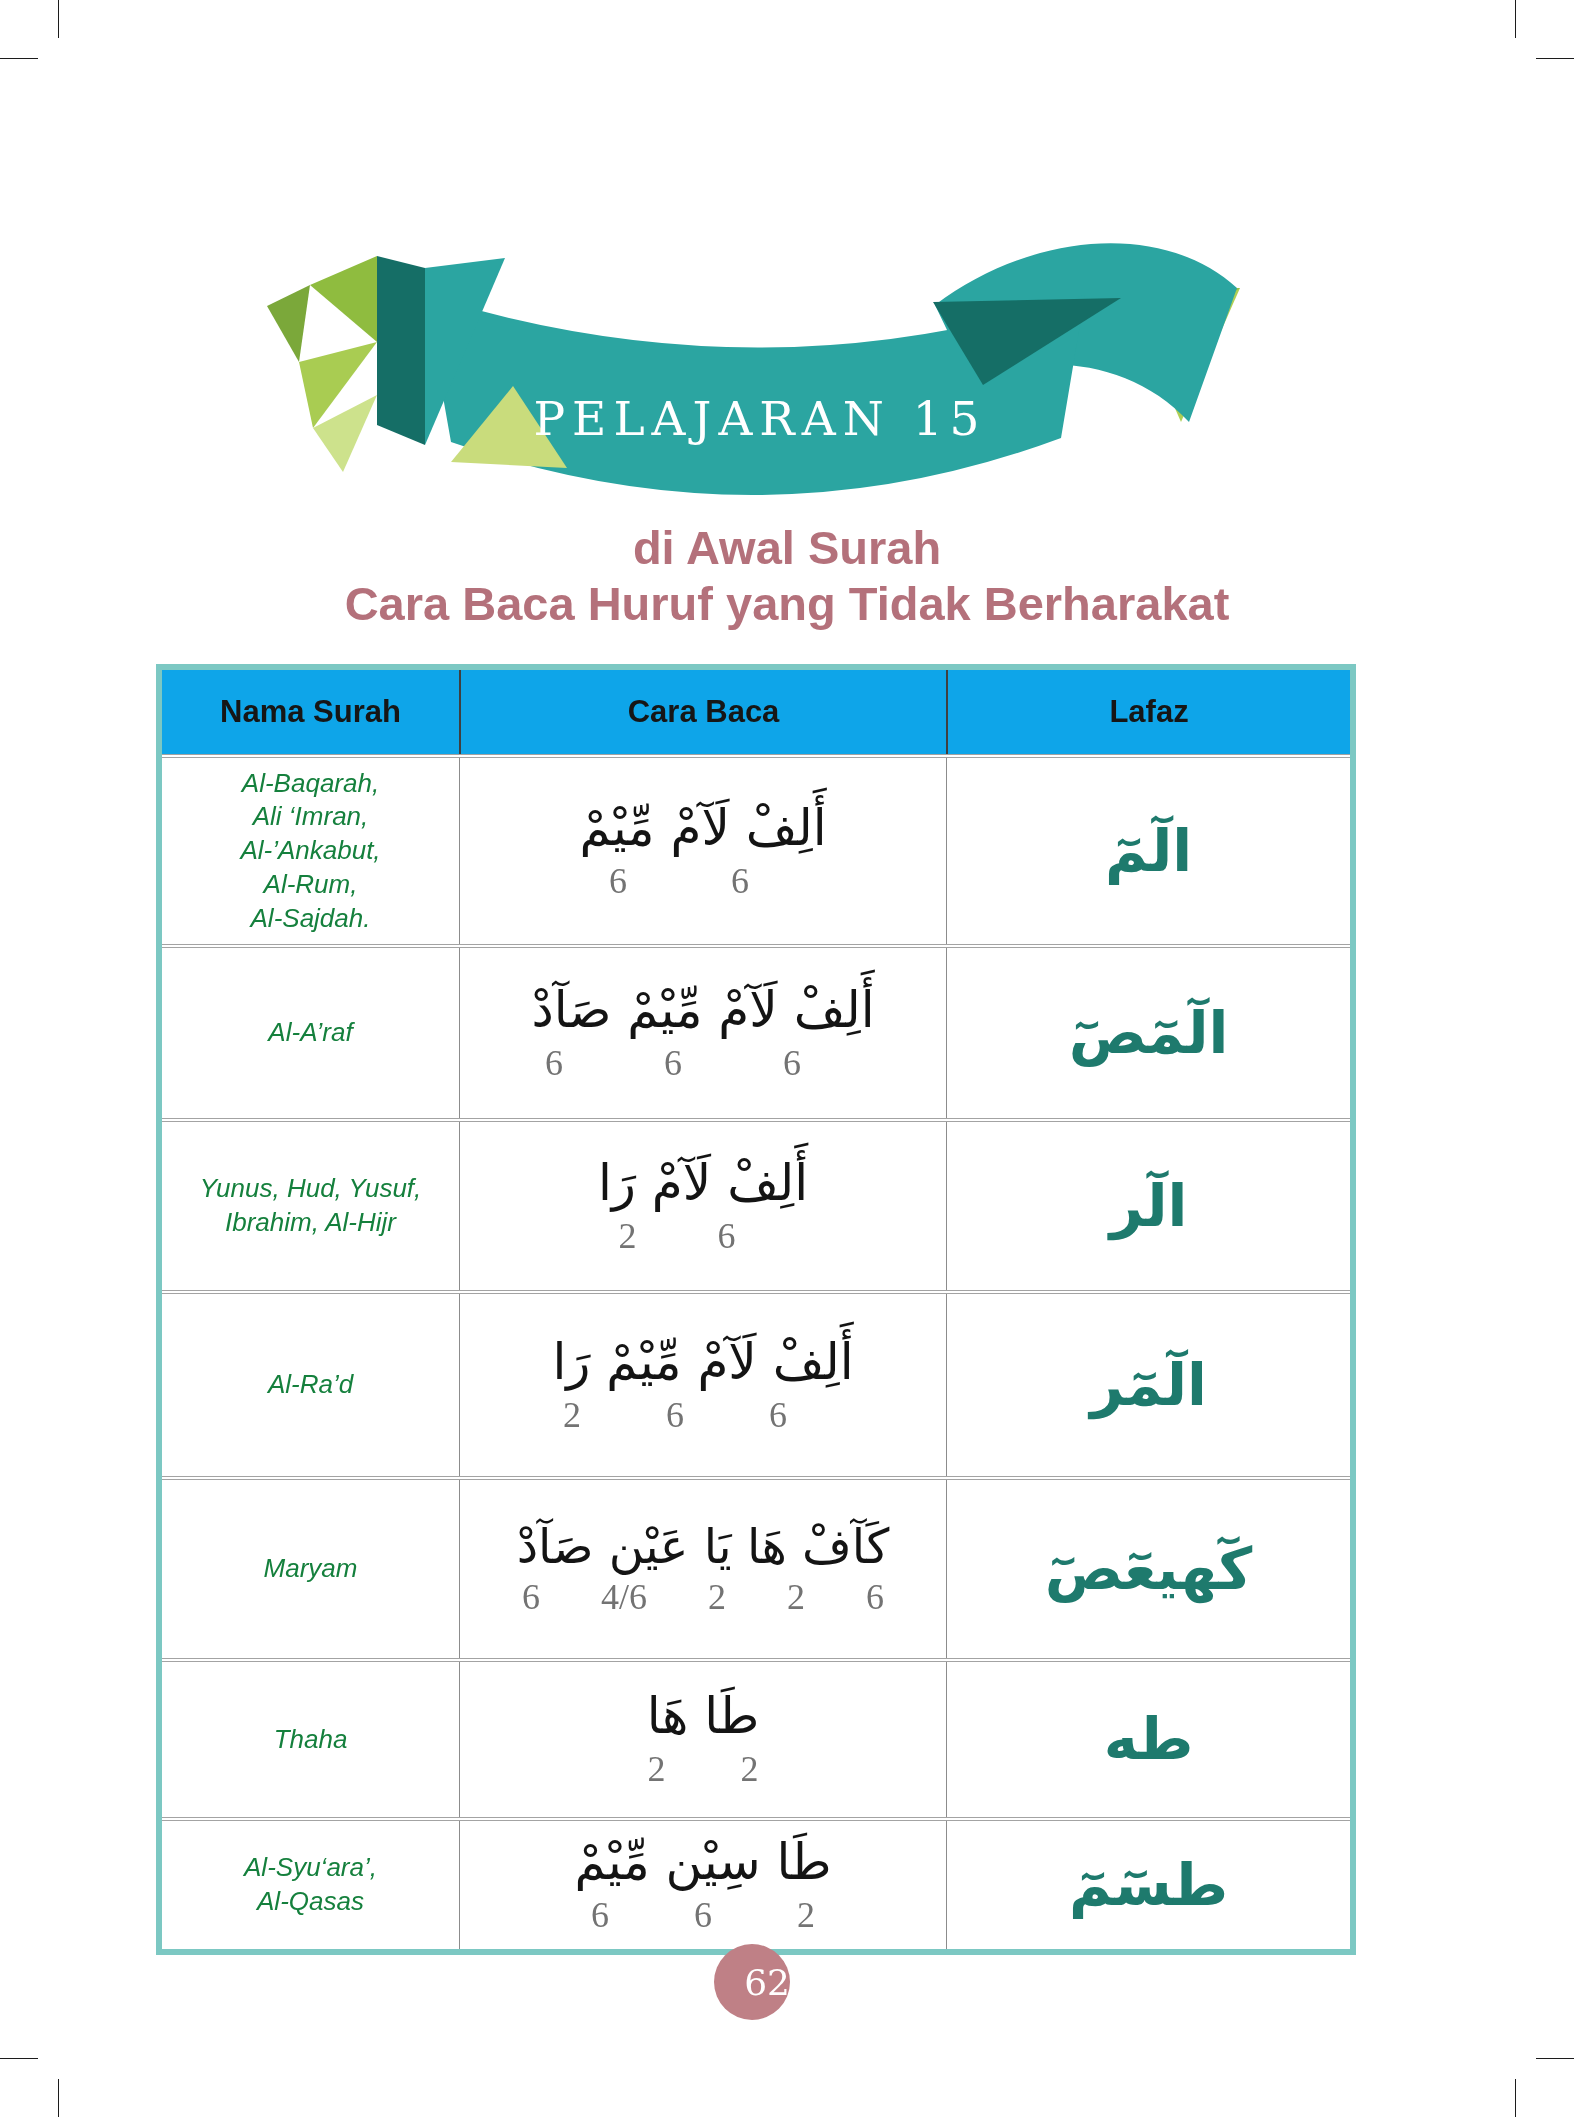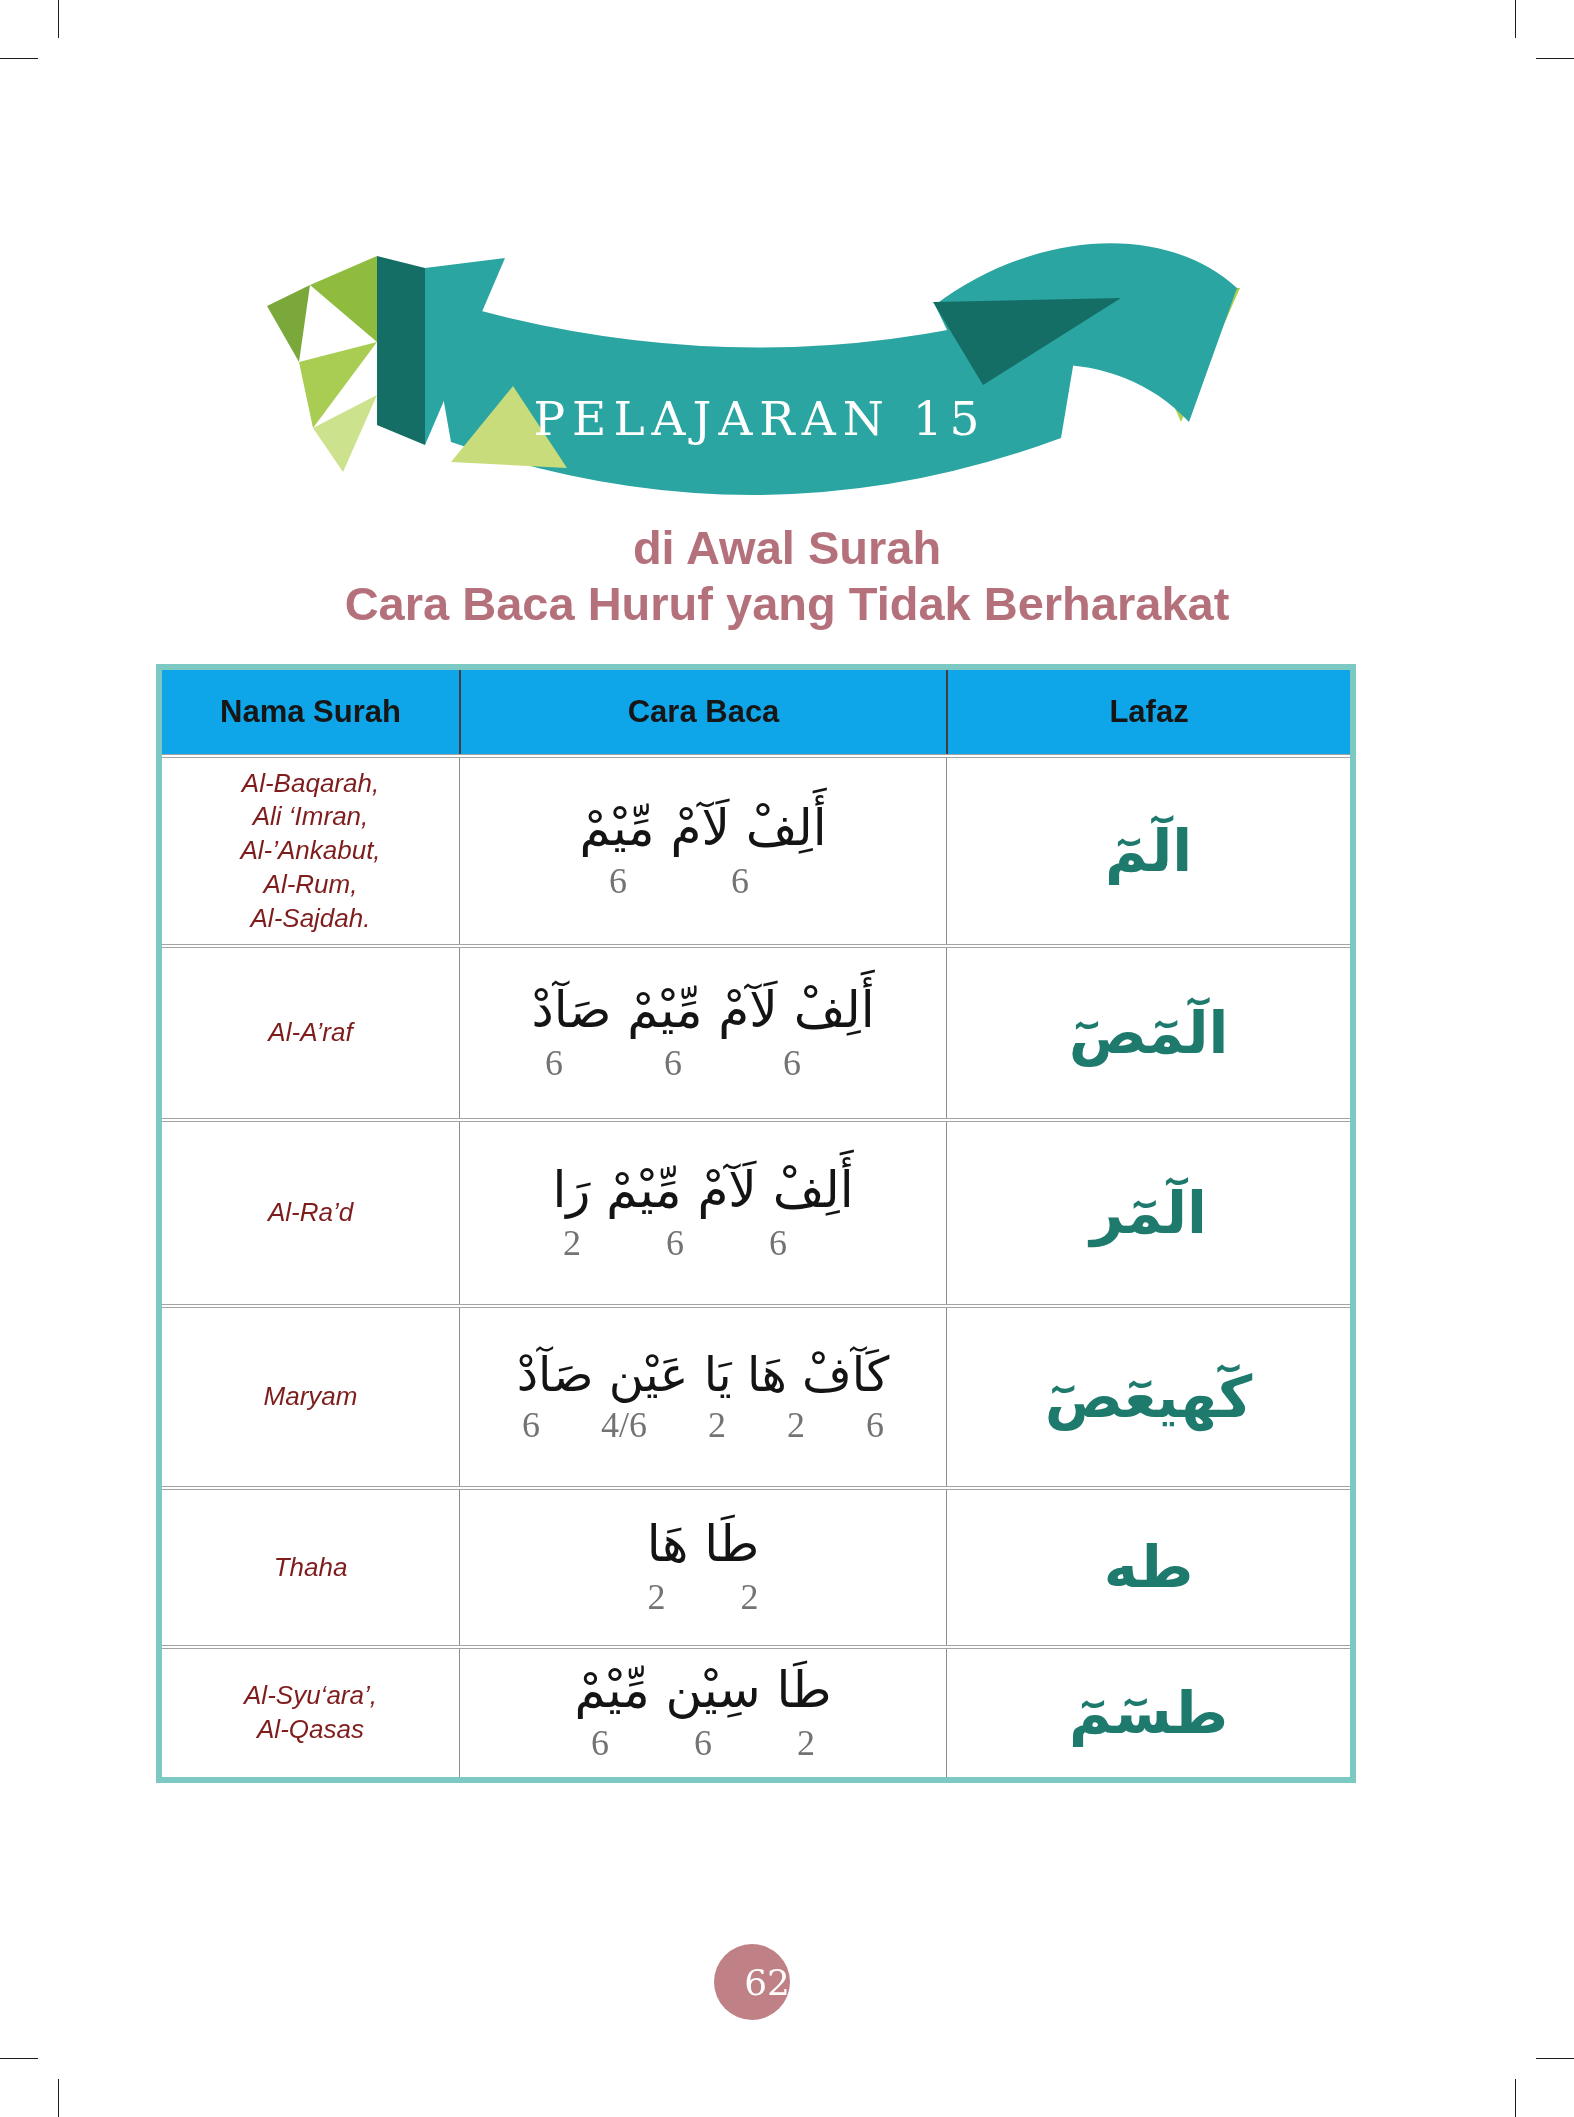--- a/index.html
+++ b/index.html
@@ -20,21 +20,21 @@
   .lesson-table{position:absolute;left:156px;top:664px;width:1188px;
                 border:6px solid #7CC8C3;background:#fff;}
   .trow{display:grid;grid-template-columns:25% 41% 34%;}
   .thead{height:84px;background:#0ea5e9;}
   .thead .cell{font-weight:bold;font-size:31px;color:#161616;}
   .thead .cell + .cell{border-left:2px solid #3F3F3F;}
   .tbody-row{border-top:4px double #A3A3A3;}
   .tbody-row .cell + .cell{border-left:1px solid #8C8C8C;}
   .cell{display:flex;flex-direction:column;align-items:center;justify-content:center;
         text-align:center;padding:4px 8px;box-sizing:border-box;}
-  .nama{font-style:italic;font-size:26px;line-height:1.3;color:#7f1d1d;white-space:pre-line;}
+  .nama{font-style:italic;font-size:26px;line-height:1.3;color:#15803d;white-space:pre-line;}
   .arabic{font-family:"DejaVu Sans",sans-serif;font-size:50px;color:#141414;
           direction:rtl;line-height:1.1;}
   .counts{font-family:Liberation Serif, serif;font-size:36px;color:#737373;margin-top:4px;}
   .lafaz{font-family:"DejaVu Sans",sans-serif;font-weight:700;font-size:58px;
          color:#1E7A6D;direction:rtl;line-height:1.15;}
   .r0{height:186px}.r1{height:170px}.r2{height:168px}.r3{height:182px}
   .r4{height:178px}.r5{height:155px}.r6{height:128px}
   .r0 .counts{word-spacing:95px;transform:translateX(-24px);}
   .r1 .counts{word-spacing:92px;transform:translateX(-30px);}
   .r2 .counts{word-spacing:72px;transform:translateX(-26px);}
@@ -125,20 +125,33 @@
         </div>
       <div class="cell">
         <div class="arabic">أَلِفْ لَآمْ مِّيْمْ صَآدْ</div>
         <div class="counts">6 6 6</div>
       </div>
       <div class="cell">
           <div class="lafaz">الٓمٓصٓ</div>
         </div>
     </div>
 
+    <div class="trow tbody-row r2">
+      <div class="cell">
+          <div class="nama">Yunus, Hud, Yusuf,
+Ibrahim, Al-Hijr</div>
+        </div>
+      <div class="cell">
+        <div class="arabic">أَلِفْ لَآمْ رَا</div>
+        <div class="counts">2 6</div>
+      </div>
+      <div class="cell">
+          <div class="lafaz">الٓر</div>
+        </div>
+    </div>
 
     <div class="trow tbody-row r3">
       <div class="cell">
           <div class="nama">Al-Ra’d</div>
         </div>
       <div class="cell">
         <div class="arabic">أَلِفْ لَآمْ مِّيْمْ رَا</div>
         <div class="counts">2 6 6</div>
       </div>
       <div class="cell">

